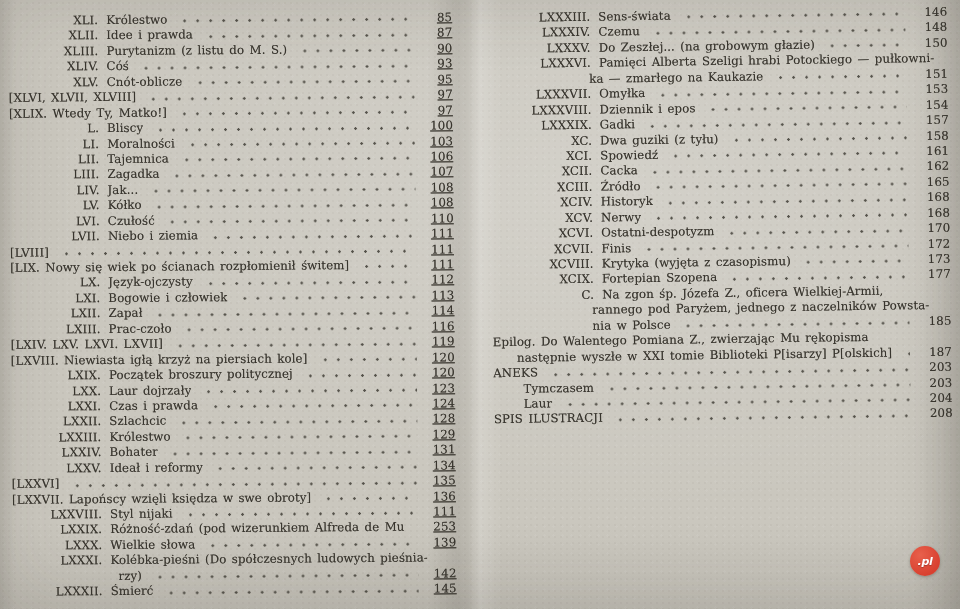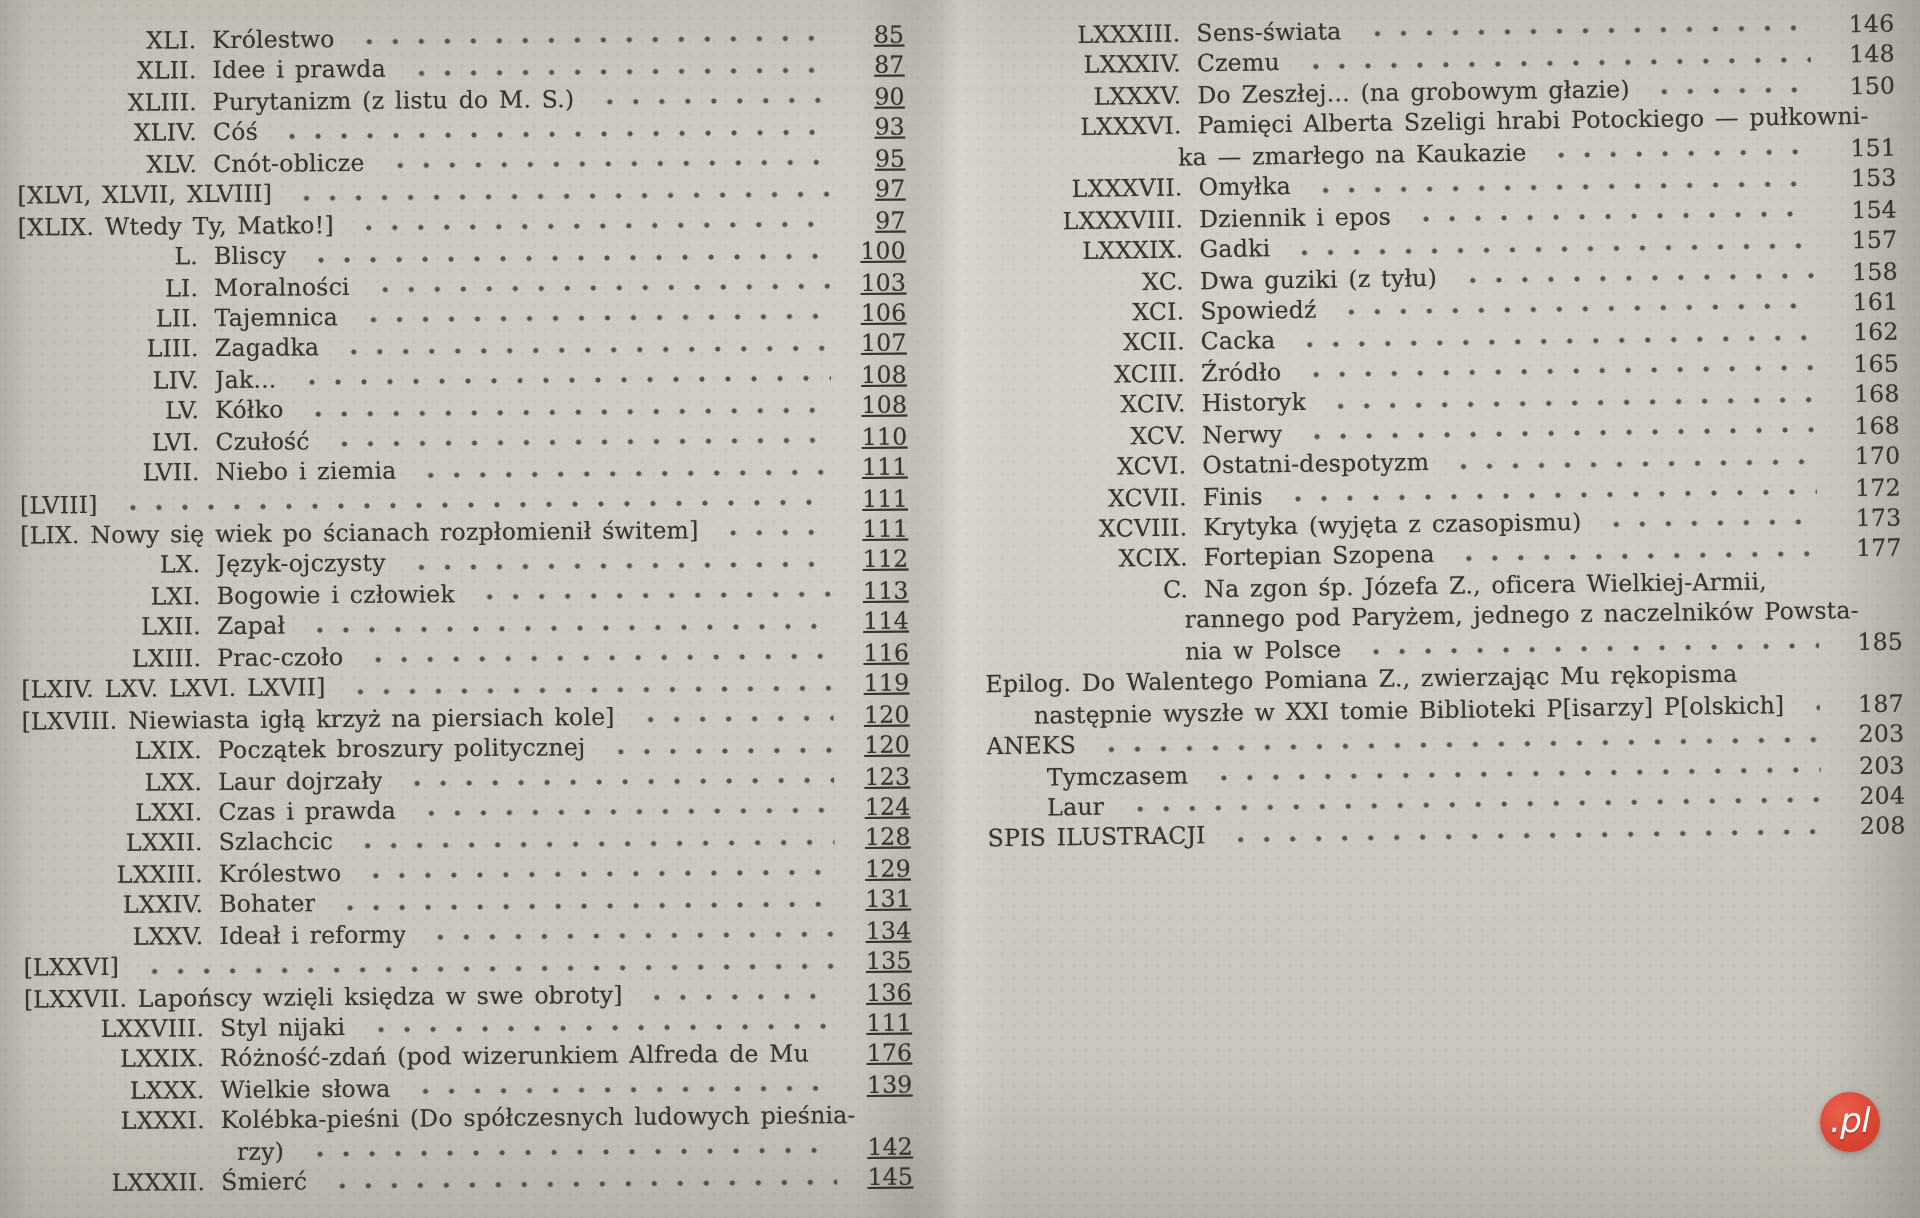--- a/index.html
+++ b/index.html
@@ -51,21 +51,21 @@
     font-family:"DejaVu Sans","Liberation Sans",sans-serif;
     font-weight:bold;font-style:italic;font-size:27px;letter-spacing:-.8px;
     color:#f7f6f2;
     text-shadow:0 1px 2px rgba(82,78,68,.55), 0 0 5px rgba(255,255,255,.2);
   }
   .wm-badge{
     position:absolute;right:14px;top:0;width:30px;height:30px;border-radius:50%;
     background:radial-gradient(circle at 35% 30%, #e8604c, #d8402f 72%);
     color:#ffffff;display:flex;align-items:center;justify-content:center;
     font-family:"DejaVu Sans","Liberation Sans",sans-serif;
-    font-weight:normal;font-style:italic;font-size:17px;letter-spacing:-.3px;
+    font-weight:bold;font-style:italic;font-size:11px;letter-spacing:-.3px;
     text-shadow:0 1px 1px rgba(0,0,0,.25);
     box-shadow:0 1px 3px rgba(70,65,55,.4);
   }
 </style>
 </head>
 <body>
 
 <div class="photo">
 
   <div class="page" id="leftcol">
@@ -256,21 +256,21 @@
       <div class="row">
         <span class="num">LXXVIII.</span>
         <span class="title">Styl nijaki</span>
         <span class="dots"></span>
         <span class="pg">111</span>
       </div>
       <div class="row">
         <span class="num">LXXIX.</span>
         <span class="title">Różność-zdań (pod wizerunkiem Alfreda de Musset)</span>
         <span class="dots"></span>
-        <span class="pg">176</span>
+        <span class="pg">253</span>
       </div>
       <div class="row">
         <span class="num">LXXX.</span>
         <span class="title">Wielkie słowa</span>
         <span class="dots"></span>
         <span class="pg">139</span>
       </div>
       <div class="row">
         <span class="num">LXXXI.</span>
         <span class="title">Kolébka-pieśni (Do spółczesnych ludowych pieśnia-</span>

